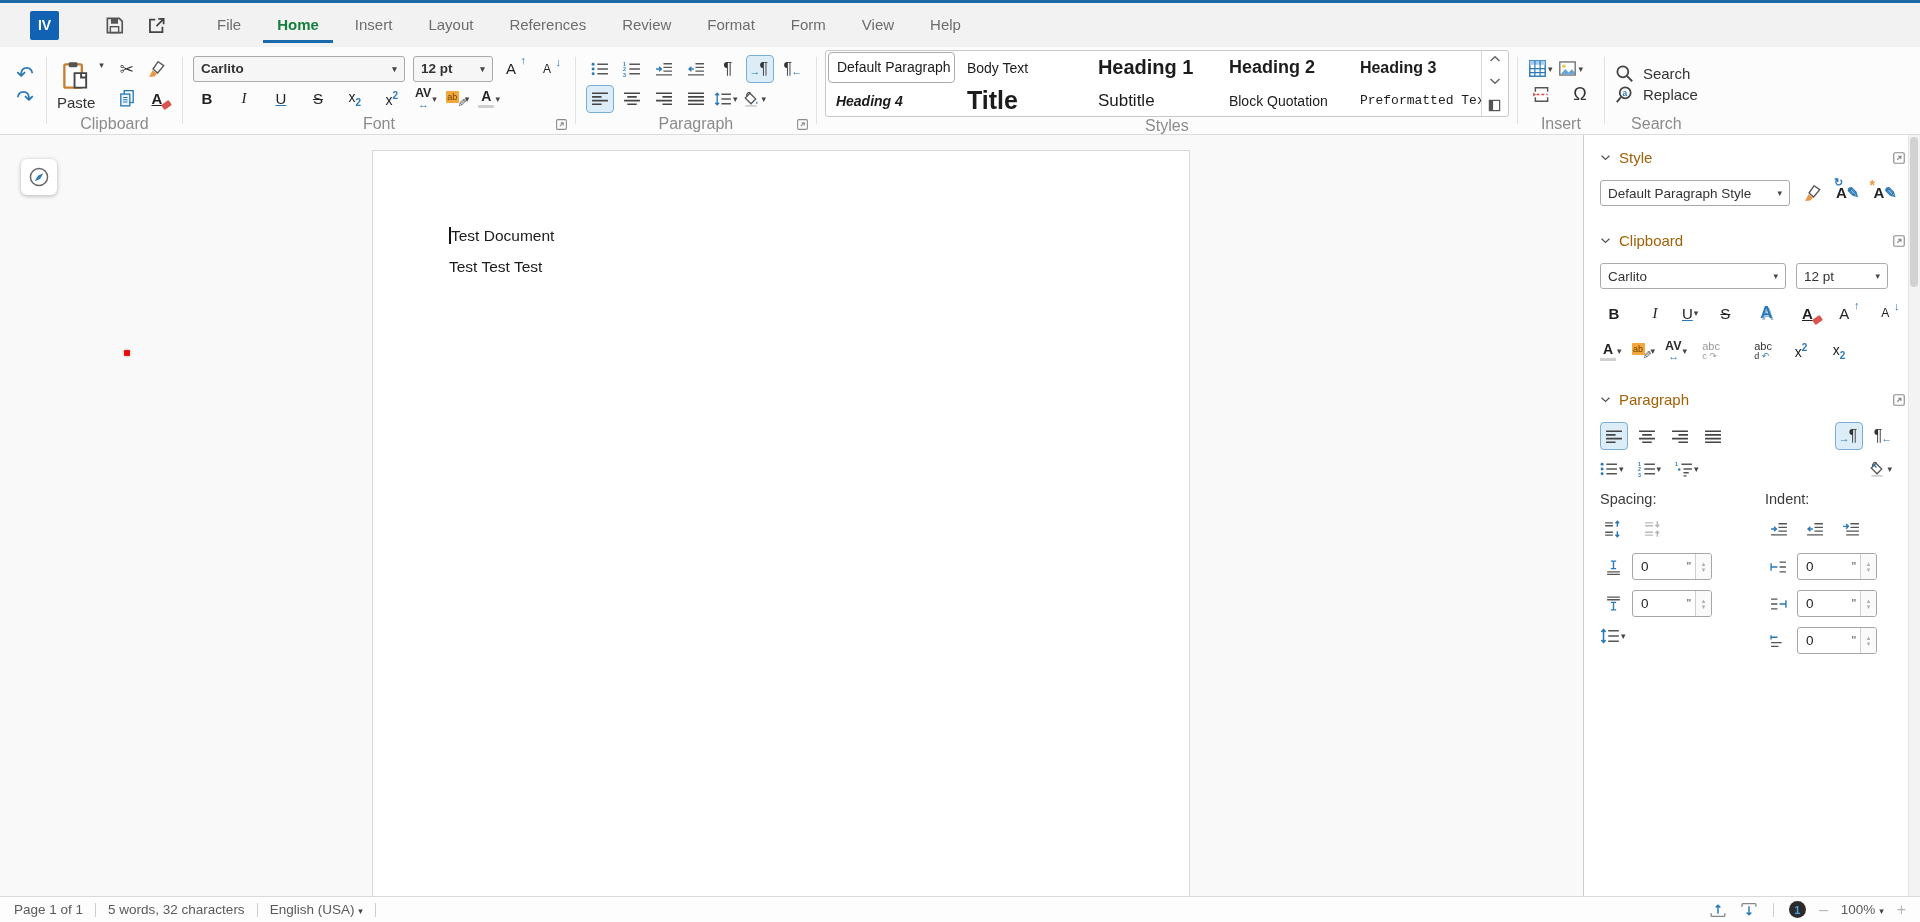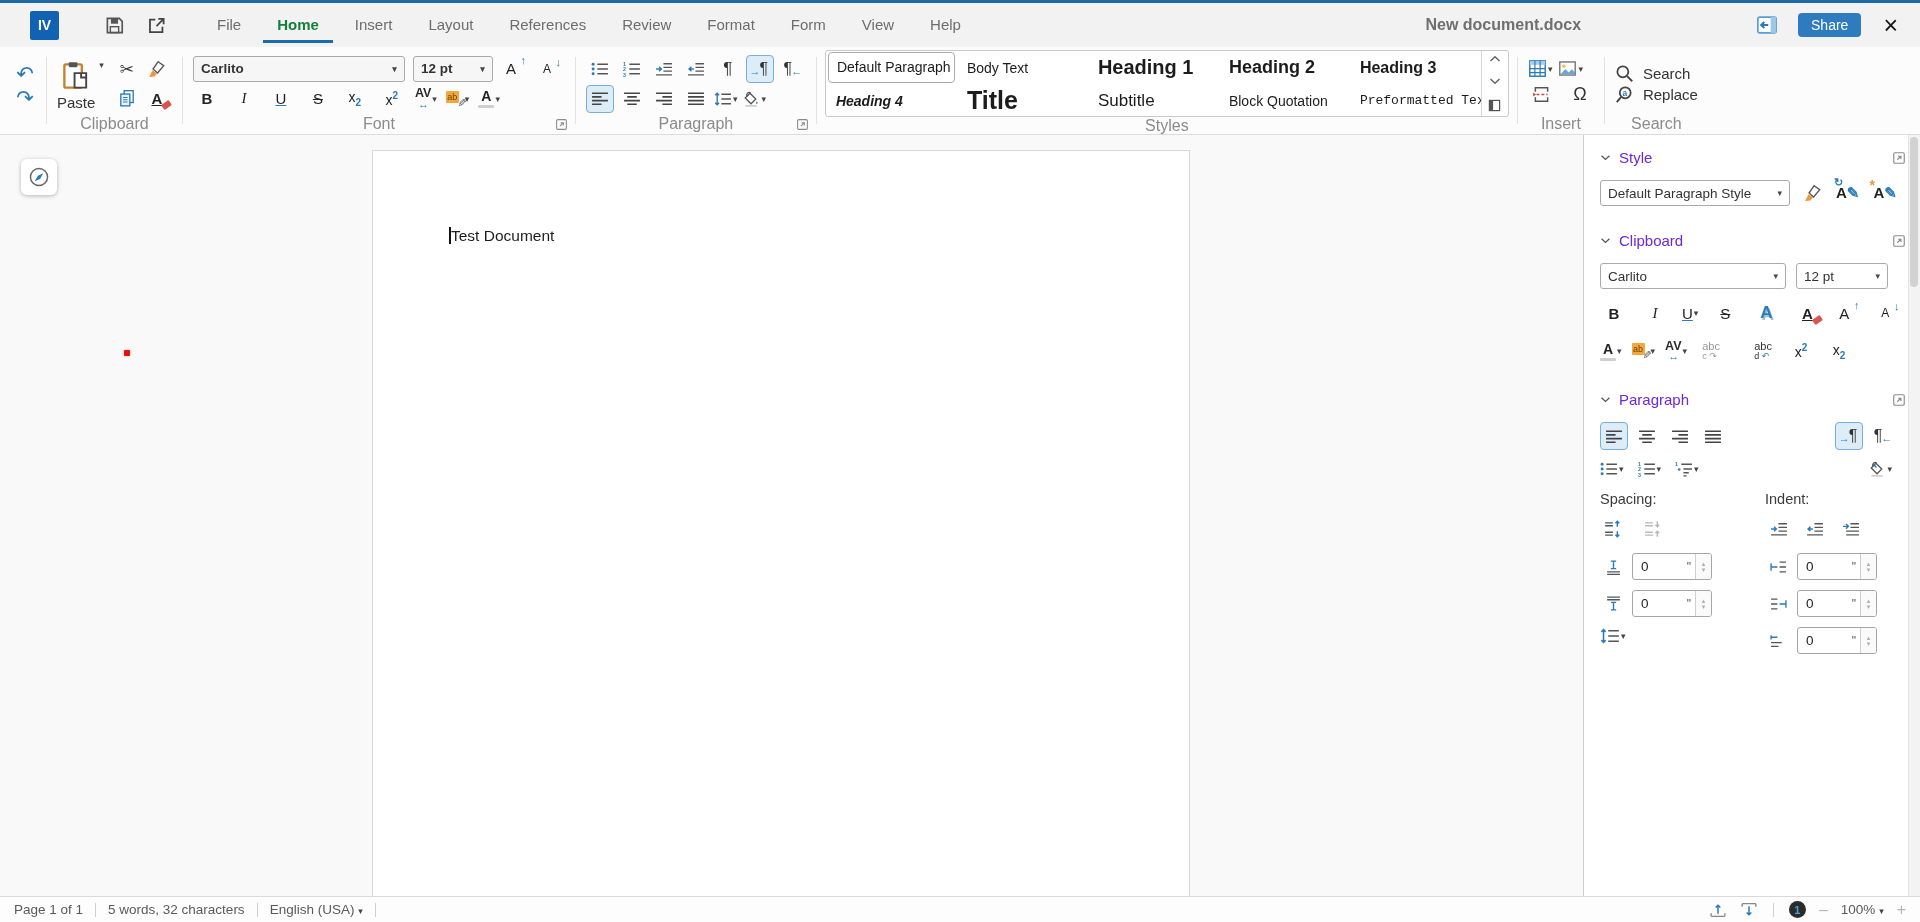--- a/index.html
+++ b/index.html
@@ -112,21 +112,21 @@
   .pgtext { padding:76px 0 0 76px; font-size:15.5px; color:#1c1c1c; }
   .pgline { margin-bottom:13px; }
   .cursorbar { display:inline-block; width:1.5px; height:17px; background:#111; vertical-align:-3px; margin-right:0.5px; }
   .navbtn { position:absolute; left:21px; top:24px; width:36px; height:36px; background:#fff; border-radius:6px;
     box-shadow:0 1px 4px rgba(0,0,0,.28); display:flex; align-items:center; justify-content:center; }
   .reddot { position:absolute; left:124px; top:215px; width:6px; height:6px; background:#e8100c; border-radius:1px; box-shadow:0 0 3px rgba(0,0,0,.3); }
 
   .sidebar { position:absolute; right:0; top:0; bottom:0; width:337px; background:#fff; border-left:1px solid #cfcfcf; padding:14px 14px 0 16px; }
   .sbtrack { position:absolute; right:0; top:0; bottom:0; width:12px; background:#f3f3f3; border-left:1px solid #e4e4e4; }
   .sbthumb { position:absolute; right:2px; top:2px; width:8px; height:150px; background:#d2d2d2; border-radius:4px; }
-  .sb-head { display:flex; align-items:center; font-size:15px; color:#6d28d9; margin-bottom:14px; }
+  .sb-head { display:flex; align-items:center; font-size:15px; color:#a16207; margin-bottom:14px; }
   .sb-head .chev { margin-right:8px; display:flex; }
   .sb-head .sp { flex:1; }
   .sb-row { display:flex; align-items:center; margin-bottom:10px; }
   .sb-sec { margin-bottom:26px; }
   .sb-lbl { font-size:14.5px; color:#3b3b3b; margin-bottom:8px; }
   .spin { display:flex; align-items:center; width:80px; height:27px; border:1px solid #a6a6a6; border-radius:3px; background:#fff; overflow:hidden; }
   .spin .val { flex:1; padding-left:8px; font-size:13.5px; color:#222; }
   .spin .unit { font-size:12px; color:#555; padding-right:4px; }
   .spin .arrows { width:16px; align-self:stretch; border-left:1px solid #cfcfcf; display:flex; flex-direction:column; align-items:center; justify-content:center; color:#b0b0b0; font-size:7px; line-height:6px; background:#fafafa; }
   .two-col { display:flex; gap:24px; }
@@ -175,32 +175,20 @@
     <span class="tab">Insert</span>
     <span class="tab">Layout</span>
     <span class="tab">References</span>
     <span class="tab">Review</span>
     <span class="tab">Format</span>
     <span class="tab">Form</span>
     <span class="tab">View</span>
     <span class="tab">Help</span>
   </div>
 
-  <div class="mb-right">
-    <span class="doc-title">New document.docx</span>
-    <span class="hdr-ico">
-      <svg class="svgi" width="22" height="20" viewBox="0 0 18 16">
-        <rect x="1.5" y="1.5" width="15" height="13" rx="1.5" fill="#fff" stroke="#5a9fd4" stroke-width="1.4"></rect>
-        <rect x="12" y="1.5" width="4.5" height="13" fill="#9ec7e8"></rect>
-        <path d="M10 8H4.5M6.8 5.5L4.2 8l2.6 2.5" fill="none" stroke="#2a7ab8" stroke-width="1.6"></path>
-      </svg>
-    </span>
-    <span class="share-btn">Share</span>
-    <span class="close-x">×</span>
-  </div>
 </div>
 
 <div class="ribbon">
 
   <div class="undoredo">
     <span class="uglyph">↶</span>
     <span class="uglyph">↷</span>
   </div>
 
   <div class="vsep"></div>
@@ -511,20 +499,21 @@
     <div class="navbtn">
       <svg class="svgi" width="22" height="22" viewBox="0 0 18 18">
         <circle cx="9" cy="9" r="7" fill="none" stroke="#666" stroke-width="1.2"></circle>
         <path d="M5.5 12.5l2.6-4.6 4.4-1.9-2.6 4.6z" fill="#2a7ab8"></path>
       </svg>
     </div>
     <div class="reddot"></div>
     <div class="page">
       <div class="pgtext">
         <div class="pgline"><span class="cursorbar"></span><span>Test Document</span></div>
+        <div class="pgline"><span>Test Test Test</span></div>
       </div>
     </div>
   </div>
 
   <div class="sidebar">
     <div class="sbtrack">
         <div class="sbthumb"></div>
       </div>
 
     <div class="sb-sec">

